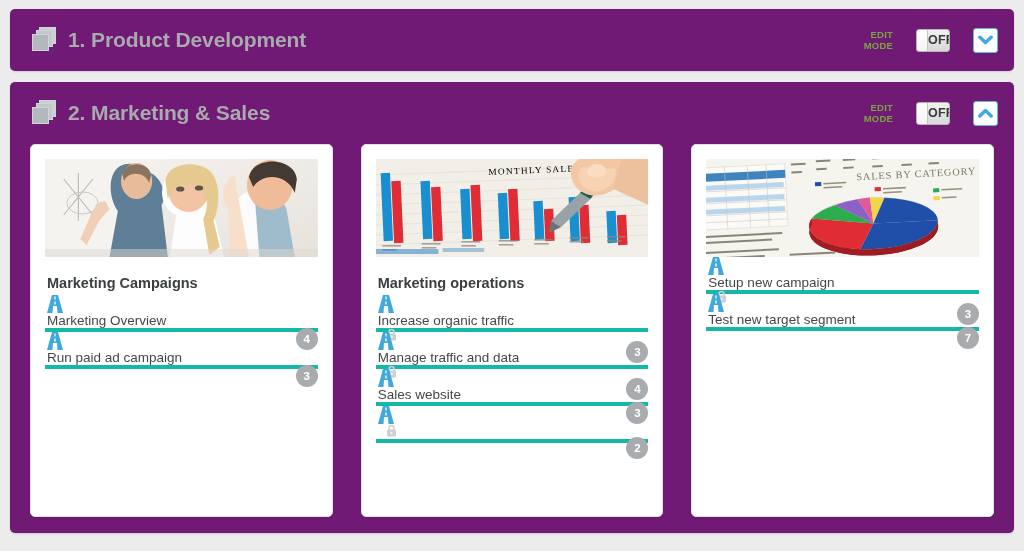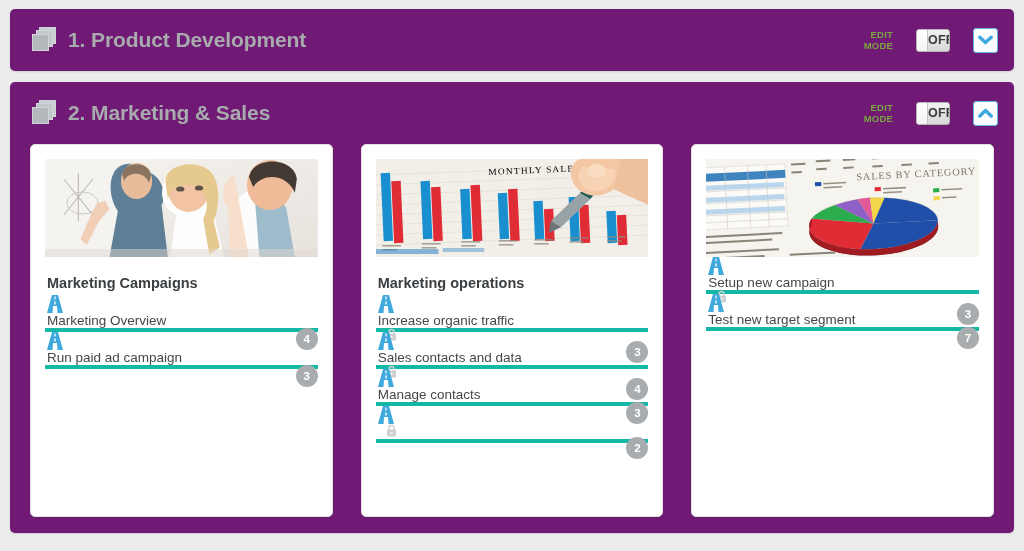--- a/index.html
+++ b/index.html
@@ -355,38 +355,38 @@
             </span>
             <span class="badge">3</span>
           </li>
           <li class="item">
             <span class="road-icon">
               <svg width="16" height="18" viewBox="0 0 16 18">
                 <path d="M5 0 H11 L16 18 H10.5 L10 11 H6 L5.5 18 H0 Z" fill="#3fa9dd"></path>
                 <path d="M7.4 1.5 H8.6 V4.5 H7.4 Z M7.3 6.5 H8.7 V9.5 H7.3 Z" fill="#ffffff"></path>
               </svg>
             </span>
-            <span class="item-label">Sales contacts and data</span>
+            <span class="item-label">Manage traffic and data</span>
             <span class="lock-icon">
               <svg width="11" height="13" viewBox="0 0 11 13">
                 <path d="M3 6 V4 a2.5 2.5 0 0 1 5 0 V6" fill="none" stroke="#cdcfd1" stroke-width="1.5"></path>
                 <rect x="1" y="5.5" width="9" height="7" rx="1.2" fill="#cdcfd1"></rect>
                 <circle cx="5.5" cy="9" r="1.2" fill="#f2f3f4"></circle>
               </svg>
             </span>
             <span class="badge">4</span>
           </li>
           <li class="item">
             <span class="road-icon">
               <svg width="16" height="18" viewBox="0 0 16 18">
                 <path d="M5 0 H11 L16 18 H10.5 L10 11 H6 L5.5 18 H0 Z" fill="#3fa9dd"></path>
                 <path d="M7.4 1.5 H8.6 V4.5 H7.4 Z M7.3 6.5 H8.7 V9.5 H7.3 Z" fill="#ffffff"></path>
               </svg>
             </span>
-            <span class="item-label">Manage contacts</span>
+            <span class="item-label">Sales website</span>
             <span class="badge">3</span>
           </li>
           <li class="item">
             <span class="road-icon">
               <svg width="16" height="18" viewBox="0 0 16 18">
                 <path d="M5 0 H11 L16 18 H10.5 L10 11 H6 L5.5 18 H0 Z" fill="#3fa9dd"></path>
                 <path d="M7.4 1.5 H8.6 V4.5 H7.4 Z M7.3 6.5 H8.7 V9.5 H7.3 Z" fill="#ffffff"></path>
               </svg>
             </span>
             <span class="lock-icon">

